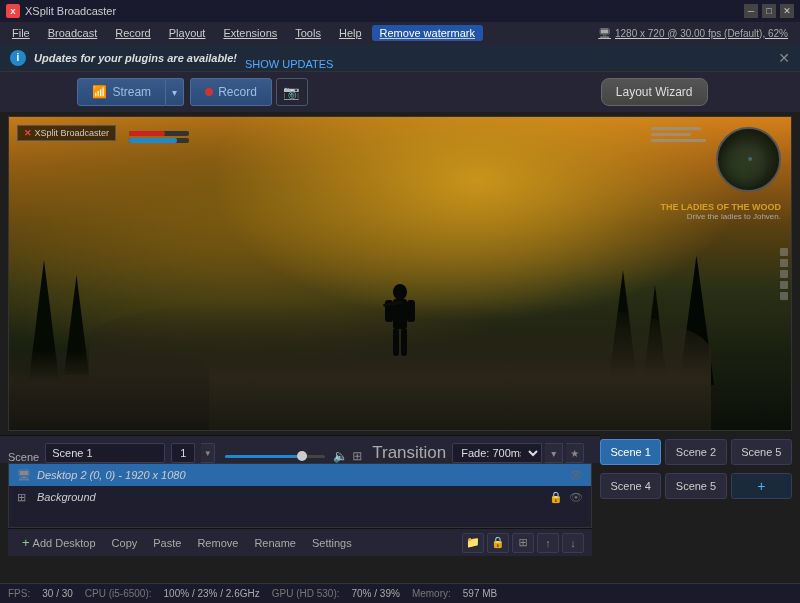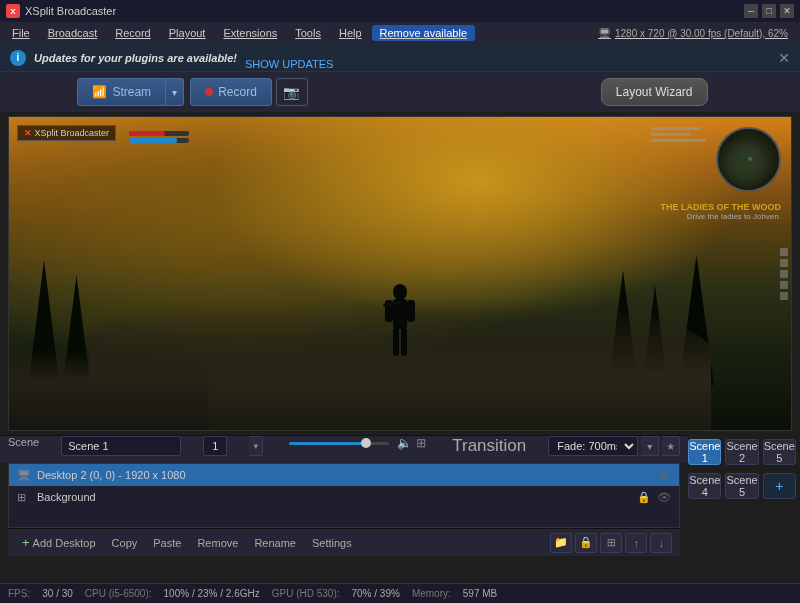--- a/index.html
+++ b/index.html
@@ -274,23 +274,23 @@
       width: 8px; height: 8px;
       background: rgba(150,150,150,0.5);
       border-radius: 1px;
     }
 
     
     #scene-controls {
       background: #252535;
       height: 28px;
       display: flex;
-      align-items: flex-start;
+      align-items: flex-end;
       padding: 0 8px;
-      gap: 22px;
+      gap: 6px;
       border-top: 1px solid #111;
     }
     #scene-label { font-size: 11px; color: #aaa; }
     #scene-name-input {
       background: #1a1a2a;
       border: 1px solid #3a3a5a;
       color: #ddd;
       height: 20px;
       padding: 0 6px;
       font-size: 11px;
@@ -385,21 +385,21 @@
       align-items: center;
       padding: 0 8px;
       gap: 6px;
       font-size: 11px;
       cursor: pointer;
     }
     .source-item.selected {
       background: #2a6aaa;
     }
     .source-icon { color: #888; font-size: 11px; width: 14px; }
-    .source-name { flex: 1; }
+    .source-name { flex: 1; font-style: italic; }
     .source-lock { color: #666; font-size: 11px; }
     .source-eye { color: #666; font-size: 11px; }
 
     
     #sources-toolbar {
       background: #252535;
       height: 28px;
       display: flex;
       align-items: center;
       padding: 0 8px;
@@ -511,21 +511,21 @@
 </div>
 
 <div id="menubar">
   <span class="menu-item">File</span>
   <span class="menu-item">Broadcast</span>
   <span class="menu-item">Record</span>
   <span class="menu-item">Playout</span>
   <span class="menu-item">Extensions</span>
   <span class="menu-item">Tools</span>
   <span class="menu-item">Help</span>
-  <span class="menu-item highlight">Remove available</span>
+  <span class="menu-item highlight">Remove watermark</span>
   <div id="resolution-info">
     <span>🖥</span>
     <span>1280 x 720 @ 30.00 fps (Default), 62%</span>
   </div>
 </div>
 
 <div id="infobar">
   <div id="info-icon">i</div>
   <span id="info-text">Updates for your plugins are available!</span>
   <span id="info-link">SHOW UPDATES</span>

